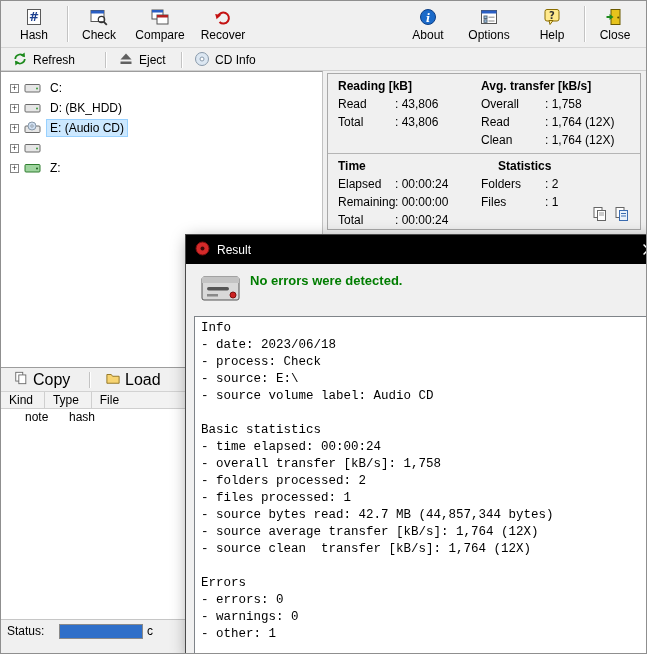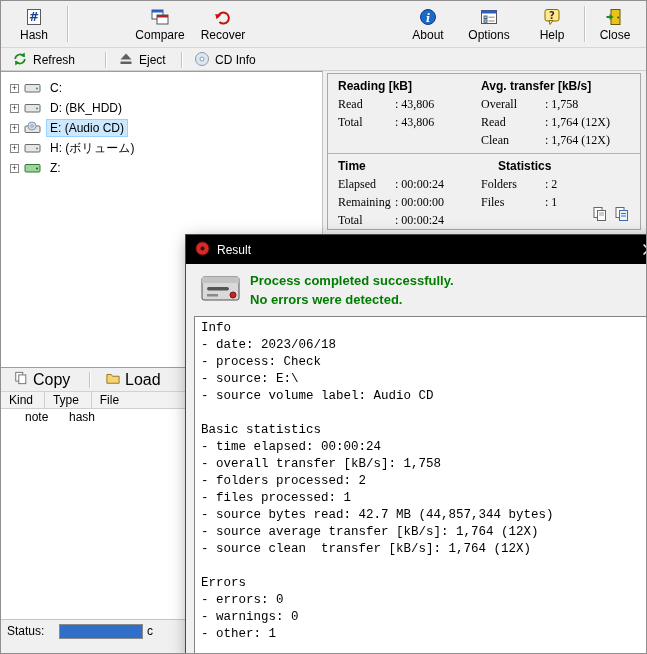--- a/index.html
+++ b/index.html
@@ -22,21 +22,21 @@
   .tree { position:absolute; left:0; top:70px; width:322px; height:296px; background:#fff; border-top:1px solid #9d9d9d; border-right:1px solid #c2c2c2; }
   .titem { position:absolute; left:0; height:20px; width:100%; display:flex; align-items:center; padding-left:9px; gap:5px; }
   .plusbox { width:9px; height:9px; border:1px solid #848484; background:#fff; font-size:9px; line-height:7px; text-align:center; color:#333; flex:none; }
   .dicon { width:18px; height:14px; flex:none; }
   .tlab { padding:1px 3px; white-space:nowrap; }
   .tlab.sel { background:#cce8ff; outline:1px solid #99d1ff; }
   
   .stats { position:absolute; left:326px; top:72px; width:314px; height:157px; background:#f0f0f0; border:1px solid #a9a9a9; }
   .sdiv { position:absolute; left:0; top:79px; width:100%; border-top:1px solid #b5b5b5; }
   .stitle { position:absolute; font-weight:bold; }
-  .srow { position:absolute; display:flex;font-family:Liberation Serif, serif; }
+  .srow { position:absolute; display:flex; }
   .slabel1 { width:57px; flex:none; }
   .slabel2 { width:64px; flex:none; }
   .sval { white-space:nowrap; }
   .statcopy { position:absolute; bottom:7px; display:flex; gap:6px; right:10px; }
   .statcopy span { width:16px; height:16px; display:block; cursor:pointer; }
   
   .bpanel { position:absolute; left:0; top:366px; width:322px; height:252px; background:#fff; border-top:1px solid #9d9d9d; border-right:1px solid #c2c2c2; }
   .btool { position:absolute; left:0; top:0; width:100%; height:24px; background:#f0f0f0; border-bottom:1px solid #d2d2d2; }
   .bbtn { position:absolute; top:2px; height:20px; display:flex; align-items:center; gap:5px; padding:0 6px; background:transparent; border:1px solid transparent; font-family:"Liberation Sans",sans-serif; font-size:16px; }
   .bhead { position:absolute; left:0; top:24px; width:100%; height:17px; display:flex; }
@@ -72,20 +72,31 @@
     <button class="tbtn" style="left:8px;width:50px">
       <span class="ticon">
         <svg viewBox="0 0 20 20" width="20" height="20">
             <rect x="3.5" y="2.5" width="13" height="15" fill="#fff" stroke="#5a5a5a"></rect>
             <text x="10" y="14" font-size="12" font-weight="bold" fill="#1b3f8f" text-anchor="middle" font-family="DejaVu Sans, sans-serif">#</text>
           </svg>
       </span>
       <span>Hash</span>
     </button>
     <div class="vsep" style="left:66px"></div>
+    <button class="tbtn" style="left:74px;width:48px">
+      <span class="ticon">
+        <svg viewBox="0 0 20 20" width="20" height="20">
+            <rect x="2" y="3.5" width="13" height="11" fill="#fff" stroke="#555"></rect>
+            <rect x="2" y="3.5" width="13" height="3" fill="#2a5fc4"></rect>
+            <circle cx="12.5" cy="12.5" r="3.2" fill="none" stroke="#333" stroke-width="1.2"></circle>
+            <line x1="14.8" y1="14.8" x2="17.8" y2="17.8" stroke="#333" stroke-width="1.8"></line>
+          </svg>
+      </span>
+      <span>Check</span>
+    </button>
     <button class="tbtn" style="left:130px;width:58px">
       <span class="ticon">
         <svg viewBox="0 0 20 20" width="20" height="20">
             <rect x="2" y="3" width="11" height="9" fill="#fff" stroke="#555"></rect>
             <rect x="2" y="3" width="11" height="2.5" fill="#2a5fc4"></rect>
             <rect x="7" y="8" width="11" height="9" fill="#fff" stroke="#555"></rect>
             <rect x="7" y="8" width="11" height="2.5" fill="#b22222"></rect>
           </svg>
       </span>
       <span>Compare</span>
@@ -204,21 +215,20 @@
             <circle cx="8" cy="5" r="1.2" fill="#fff" stroke="#8899aa"></circle>
           </svg></span>
       <span class="tlab sel">E: (Audio CD)</span>
     </div>
     <div class="titem" style="top:66px">
       <span class="plusbox">+</span>
       <span class="dicon"><svg viewBox="0 0 18 14" width="18" height="14">
             <rect x="1" y="3.5" width="15" height="7.5" rx="1" fill="#e6e6e6" stroke="#6b6b6b"></rect>
             <circle cx="13" cy="7.5" r="1" fill="#3a9c3a"></circle>
           </svg></span>
-      <span class="tlab">H: (ボリューム)</span>
     </div>
     <div class="titem" style="top:86px">
       <span class="plusbox">+</span>
       <span class="dicon"><svg viewBox="0 0 18 14" width="18" height="14">
             <rect x="1" y="3.5" width="15" height="7.5" rx="1" fill="#9fd49f" stroke="#2e7d2e"></rect>
             <circle cx="13" cy="7.5" r="1" fill="#1d5c1d"></circle>
           </svg></span>
       <span class="tlab">Z:</span>
     </div>
   </div>
@@ -345,21 +355,20 @@
       <span class="dlogo">
         <svg viewBox="0 0 46 38" width="46" height="38">
             <rect x="4" y="7" width="37" height="23" rx="2" fill="#d9d9d9" stroke="#555"></rect>
             <rect x="4" y="7" width="37" height="6" fill="#c3c3c3"></rect>
             <rect x="9" y="17" width="22" height="3.5" rx="1.7" fill="#555"></rect>
             <circle cx="35" cy="25" r="3" fill="#cc2222" stroke="#7d0f0f"></circle>
             <rect x="9" y="24" width="11" height="2.5" fill="#8a8a8a"></rect>
           </svg>
       </span>
       <div class="dmsg">
-        <div>Process completed successfully.</div>
         <div>No errors were detected.</div>
       </div>
       <div class="report">
         <div class="rtext">Info
 - date: 2023/06/18
 - process: Check
 - source: E:\
 - source volume label: Audio CD
 
 Basic statistics

